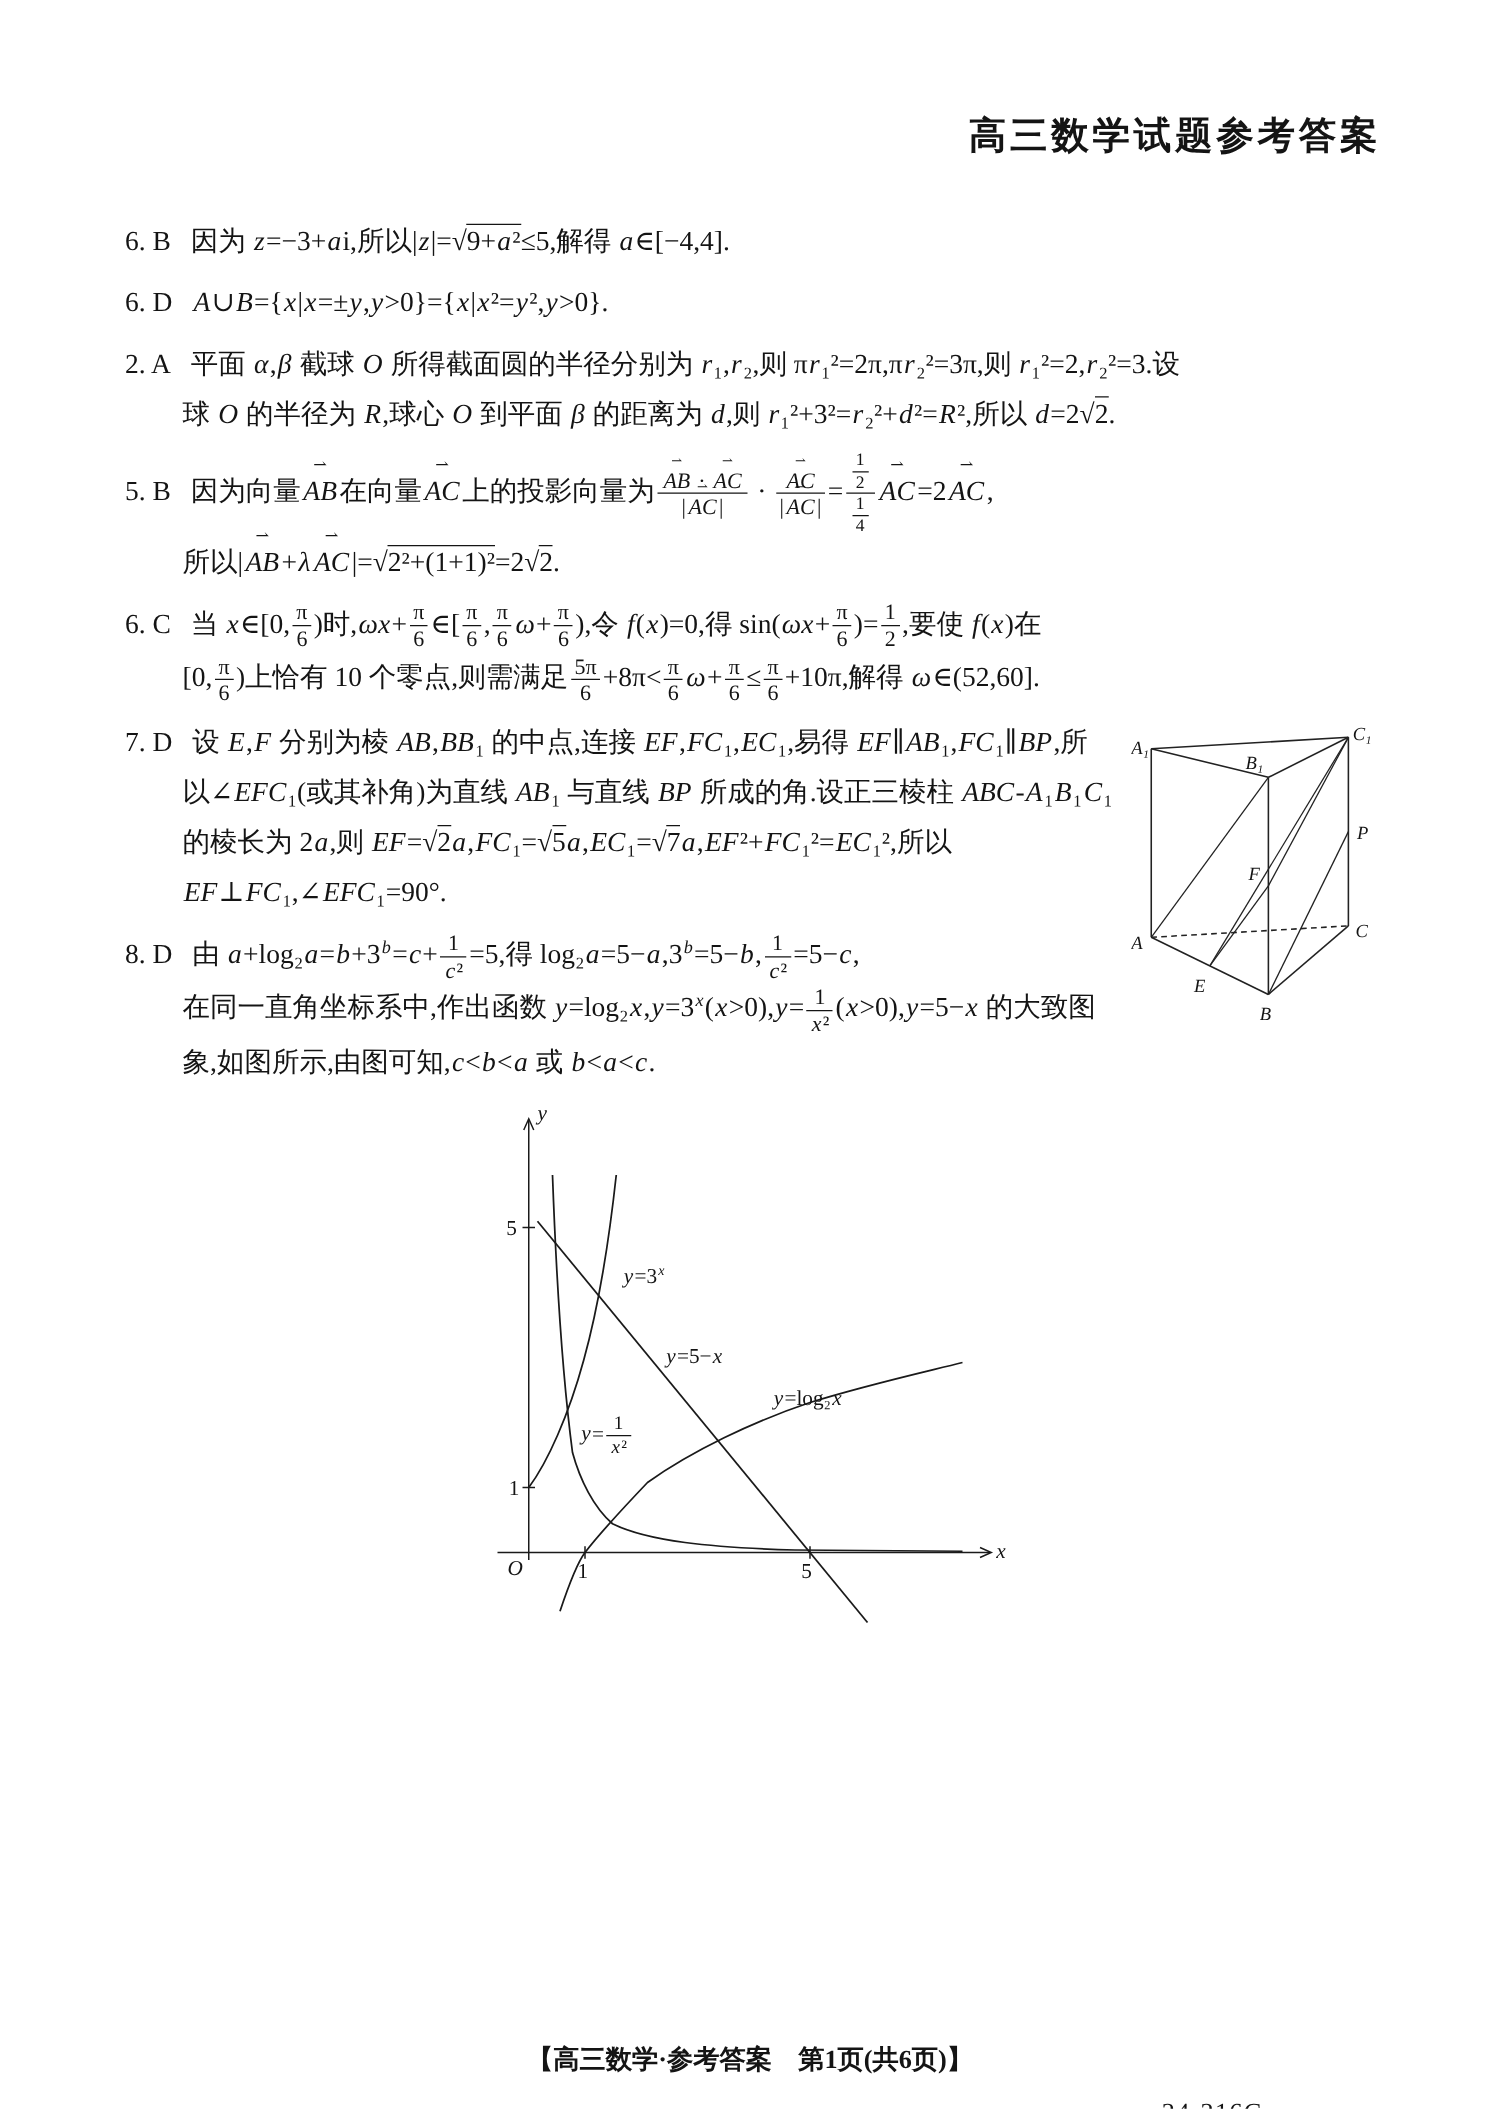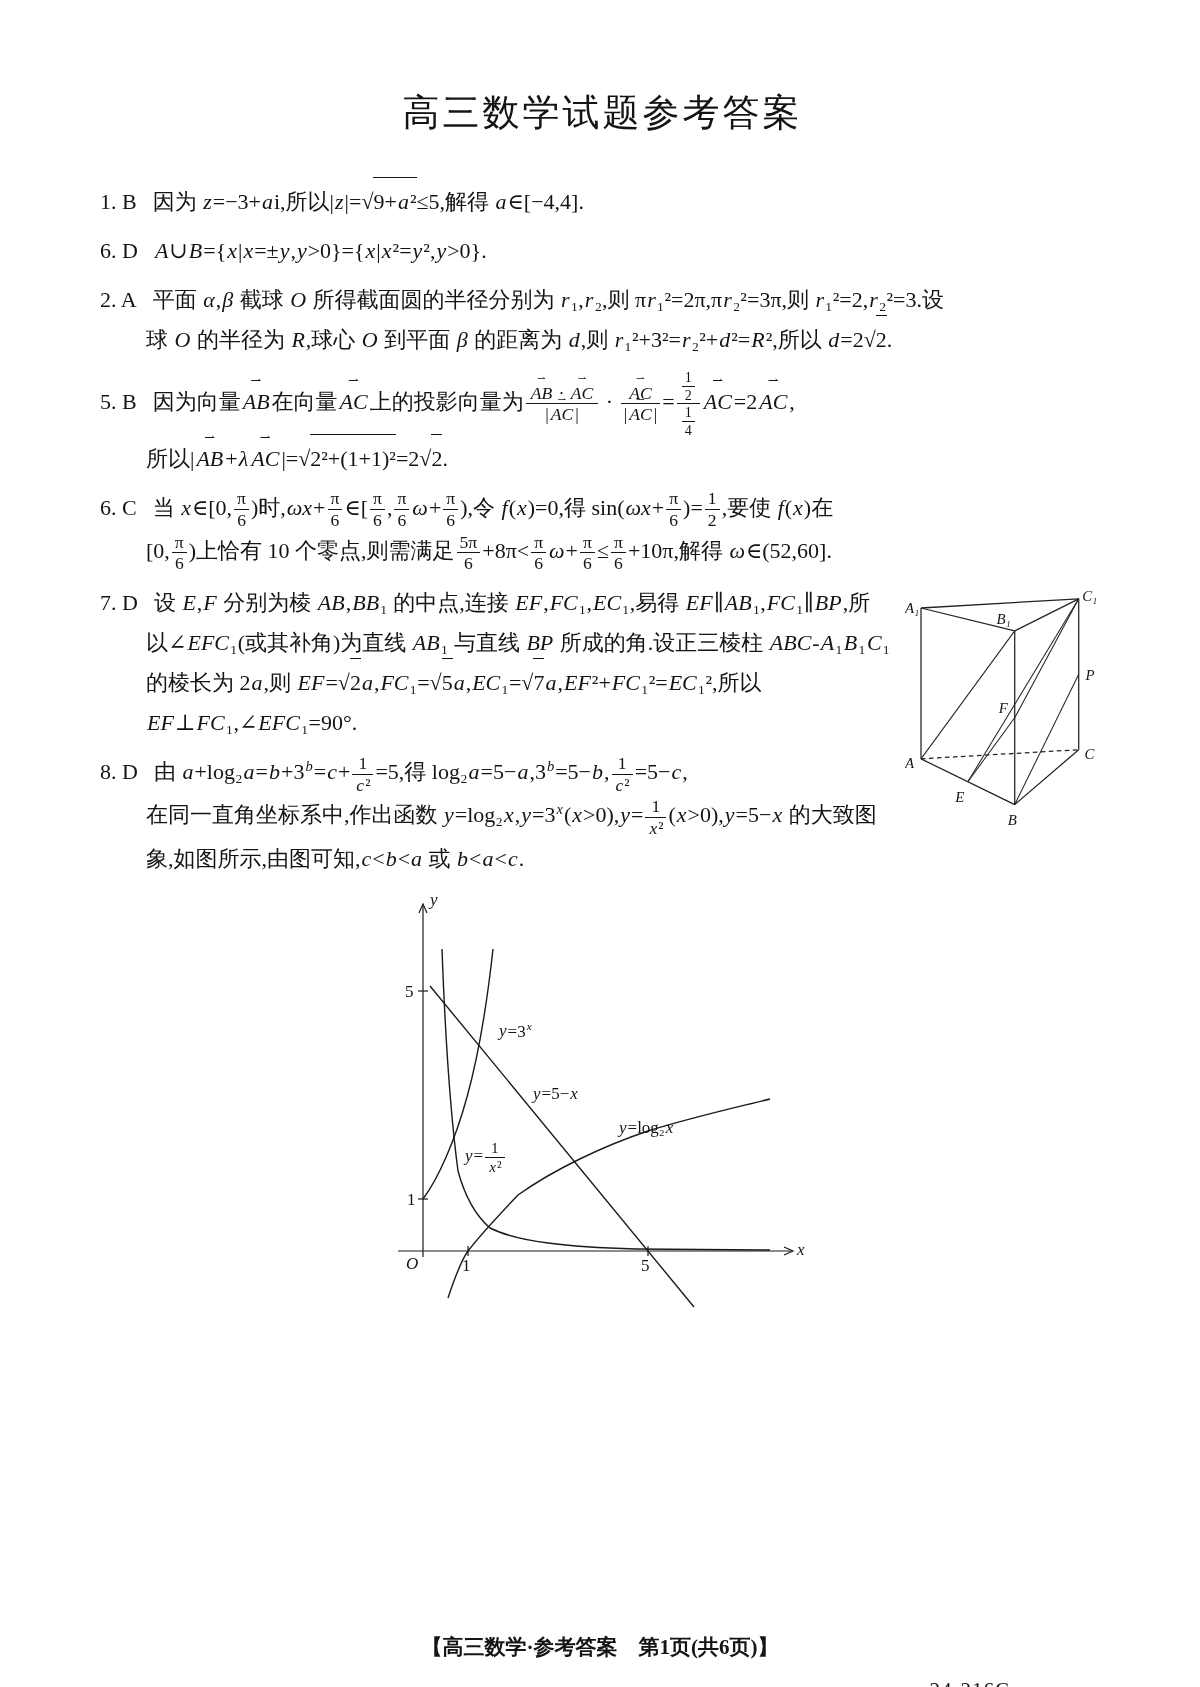--- a/index.html
+++ b/index.html
@@ -3,40 +3,40 @@
 <meta charset="utf-8">
 <style>
   html,body{margin:0;padding:0;}
   body{
     width:1200px;height:1687px;background:#ffffff;color:#141414;
     font-family:"Liberation Serif","DejaVu Serif",serif;
     position:relative;overflow:hidden;
   }
   .page{box-sizing:border-box;padding:88px 95px 0 100px;}
   .title{
-    text-align:center;font-size:37px;font-weight:400;margin:0 0 44px 0;letter-spacing:3px;
+    text-align:right;font-size:30px;font-weight:700;margin:0 0 44px 0;letter-spacing:3px;
   }
   .item{
     font-size:22px;line-height:1.82;margin:9px 0;
     padding-left:46px;text-indent:-46px;
   }
   .no{margin-right:16px;white-space:nowrap;}
   i{font-style:italic;padding:0 1px;}
   sup{font-size:0.66em;}
   
   .f{display:inline-flex;flex-direction:column;text-align:center;vertical-align:middle;
      line-height:1.18;font-size:0.8em;margin:0 2px;text-indent:0;}
   .f>span{display:block;padding:0 3px;}
   .f>span:first-child{border-bottom:1.4px solid #141414;}
   
   .v{font-style:italic;position:relative;margin:0 2px;display:inline-block;text-indent:0;}
   .v::after{content:'⇀';position:absolute;left:50%;top:-0.95em;transform:translateX(-50%);
             font-size:0.6em;font-style:normal;}
   
-  .r{border-top:1.4px solid #141414;padding-top:11px;}
+  .r{border-top:1.4px solid #141414;padding-top:0;}
   
   .fig7{float:right;width:200px;margin:2px 0 4px 14px;text-indent:0;}
   .fig7 svg{display:block;}
   .fig7 text{font-size:13px;font-style:italic;fill:#141414;font-family:"Liberation Serif","DejaVu Serif",serif;}
   
   .graph{position:relative;width:436px;height:436px;margin:12px 0 4px 278px;text-indent:0;}
   .gl{position:absolute;font-size:17px;white-space:nowrap;line-height:1;}
   .gl .f{font-size:0.9em;}
   .it{font-style:italic;}
   .footer{
@@ -48,21 +48,21 @@
 </head>
 <body>
 
 <div class="page">
 
   <h1 class="title">高三数学试题参考答案</h1>
 
   <div>
 
     <div class="item">
-      <span class="no">1. B</span><span class="body">因为 <i>z</i>=−3+<i>a</i>i,所以|<i>z</i>|=√<span class="r">9+<i>a</i>²</span>≤5,解得 <i>a</i>∈[−4,4].</span>
+      <span class="no">6. B</span><span class="body">因为 <i>z</i>=−3+<i>a</i>i,所以|<i>z</i>|=√<span class="r">9+<i>a</i>²</span>≤5,解得 <i>a</i>∈[−4,4].</span>
     </div>
 
     <div class="item">
       <span class="no">6. D</span><span class="body"><i>A</i>∪<i>B</i>={<i>x</i>|<i>x</i>=±<i>y</i>,<i>y</i>&gt;0}={<i>x</i>|<i>x</i>²=<i>y</i>²,<i>y</i>&gt;0}.</span>
     </div>
 
 
     <div class="item">
       <span class="no">2. A</span><span class="body">平面 <i>α</i>,<i>β</i> 截球 <i>O</i> 所得截面圆的半径分别为 <i>r</i>₁,<i>r</i>₂,则 π<i>r</i>₁²=2π,π<i>r</i>₂²=3π,则 <i>r</i>₁²=2,<i>r</i>₂²=3.设<br>球 <i>O</i> 的半径为 <i>R</i>,球心 <i>O</i> 到平面 <i>β</i> 的距离为 <i>d</i>,则 <i>r</i>₁²+3²=<i>r</i>₂²+<i>d</i>²=<i>R</i>²,所以 <i>d</i>=2√<span class="r">2</span>.</span>
     </div>

